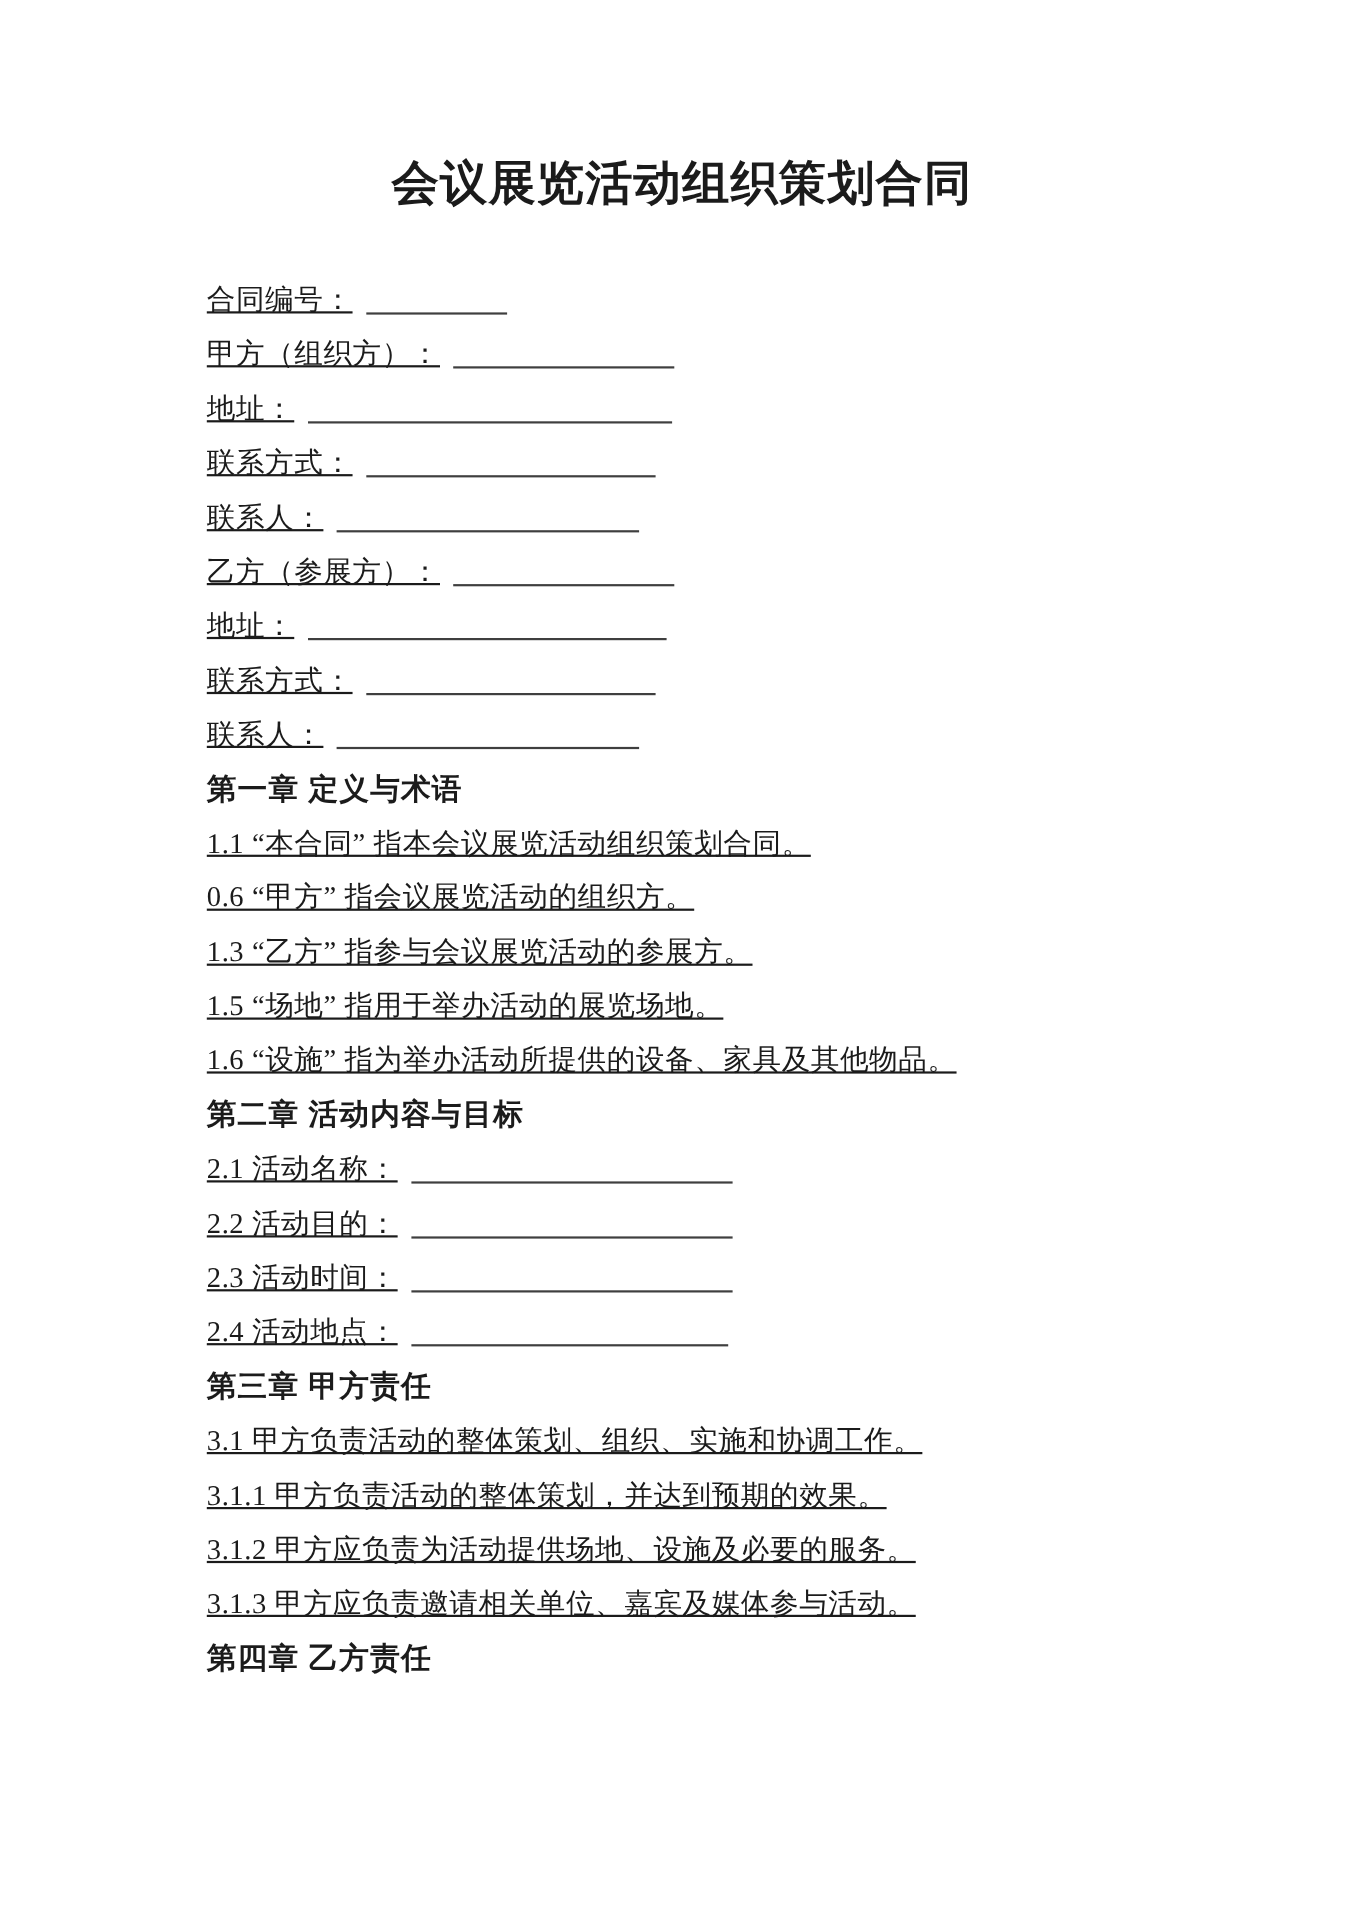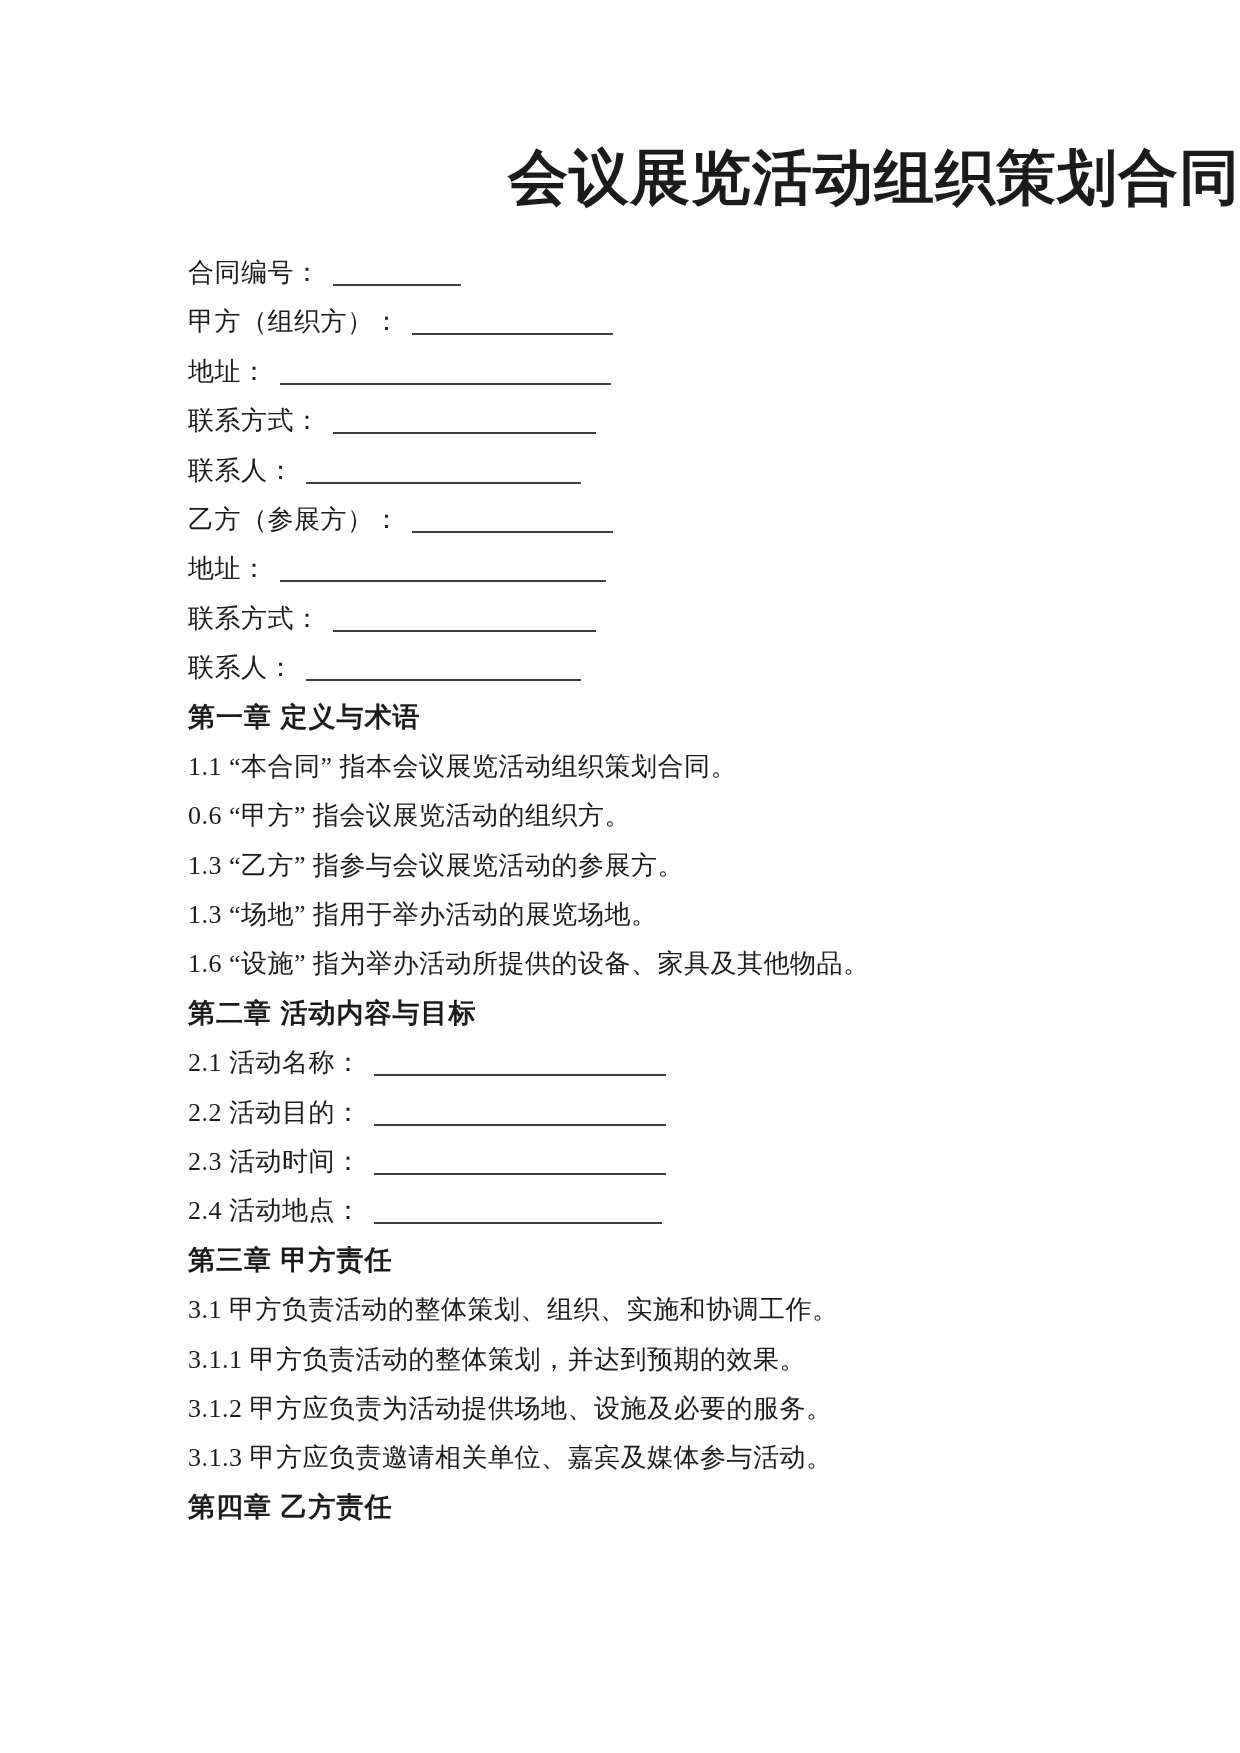--- a/index.html
+++ b/index.html
@@ -11,39 +11,39 @@
   .page {
     position: relative;
     width: 1240px; height: 1753px;
     background: #ffffff;
     color: #1b1b1b;
     overflow: hidden;
   }
   .doc-title {
     position: absolute;
     top: 138px; left: 0; right: 0;
-    text-align: right;
-    font-size: 60px;
+    text-align: center;
+    font-size: 43px;
     font-weight: bold;
     letter-spacing: 1px;
     font-family: "Liberation Serif", "DejaVu Serif", serif;
     white-space: nowrap;
   }
   .content {
     position: absolute;
     left: 188px; top: 248px;
     width: 920px;
   }
   .row {
     height: 49.4px;
     line-height: 49.4px;
     font-size: 26px;
     white-space: nowrap;
   }
-  .row .label { letter-spacing: 0.5px; }
+  .row .label { letter-spacing: 0.5px; text-decoration: underline; }
   .blank {
     display: inline-block;
     height: 14px;
     margin-left: 12px;
     border-bottom: 2px solid #3f3f3f;
     vertical-align: -5px;
   }
   .heading {
     font-family: Liberation Sans, sans-serif;
     font-weight: bold;
@@ -63,21 +63,21 @@
       <div class="row"><span class="label">联系方式：</span><span class="blank" style="width: 263px;"></span></div>
       <div class="row"><span class="label">联系人：</span><span class="blank" style="width: 275px;"></span></div>
       <div class="row"><span class="label">乙方（参展方）：</span><span class="blank" style="width: 201px;"></span></div>
       <div class="row"><span class="label">地址：</span><span class="blank" style="width: 326px;"></span></div>
       <div class="row"><span class="label">联系方式：</span><span class="blank" style="width: 263px;"></span></div>
       <div class="row"><span class="label">联系人：</span><span class="blank" style="width: 275px;"></span></div>
       <div class="row heading">第一章 定义与术语</div>
       <div class="row"><span class="label">1.1 “本合同” 指本会议展览活动组织策划合同。</span></div>
       <div class="row"><span class="label">0.6 “甲方” 指会议展览活动的组织方。</span></div>
       <div class="row"><span class="label">1.3 “乙方” 指参与会议展览活动的参展方。</span></div>
-      <div class="row"><span class="label">1.3 “场地” 指用于举办活动的展览场地。</span></div>
+      <div class="row"><span class="label">1.5 “场地” 指用于举办活动的展览场地。</span></div>
       <div class="row"><span class="label">1.6 “设施” 指为举办活动所提供的设备、家具及其他物品。</span></div>
       <div class="row heading">第二章 活动内容与目标</div>
       <div class="row"><span class="label">2.1 活动名称：</span><span class="blank" style="width: 292px;"></span></div>
       <div class="row"><span class="label">2.2 活动目的：</span><span class="blank" style="width: 292px;"></span></div>
       <div class="row"><span class="label">2.3 活动时间：</span><span class="blank" style="width: 292px;"></span></div>
       <div class="row"><span class="label">2.4 活动地点：</span><span class="blank" style="width: 288px;"></span></div>
       <div class="row heading">第三章 甲方责任</div>
       <div class="row"><span class="label">3.1 甲方负责活动的整体策划、组织、实施和协调工作。</span></div>
       <div class="row"><span class="label">3.1.1 甲方负责活动的整体策划，并达到预期的效果。</span></div>
       <div class="row"><span class="label">3.1.2 甲方应负责为活动提供场地、设施及必要的服务。</span></div>

